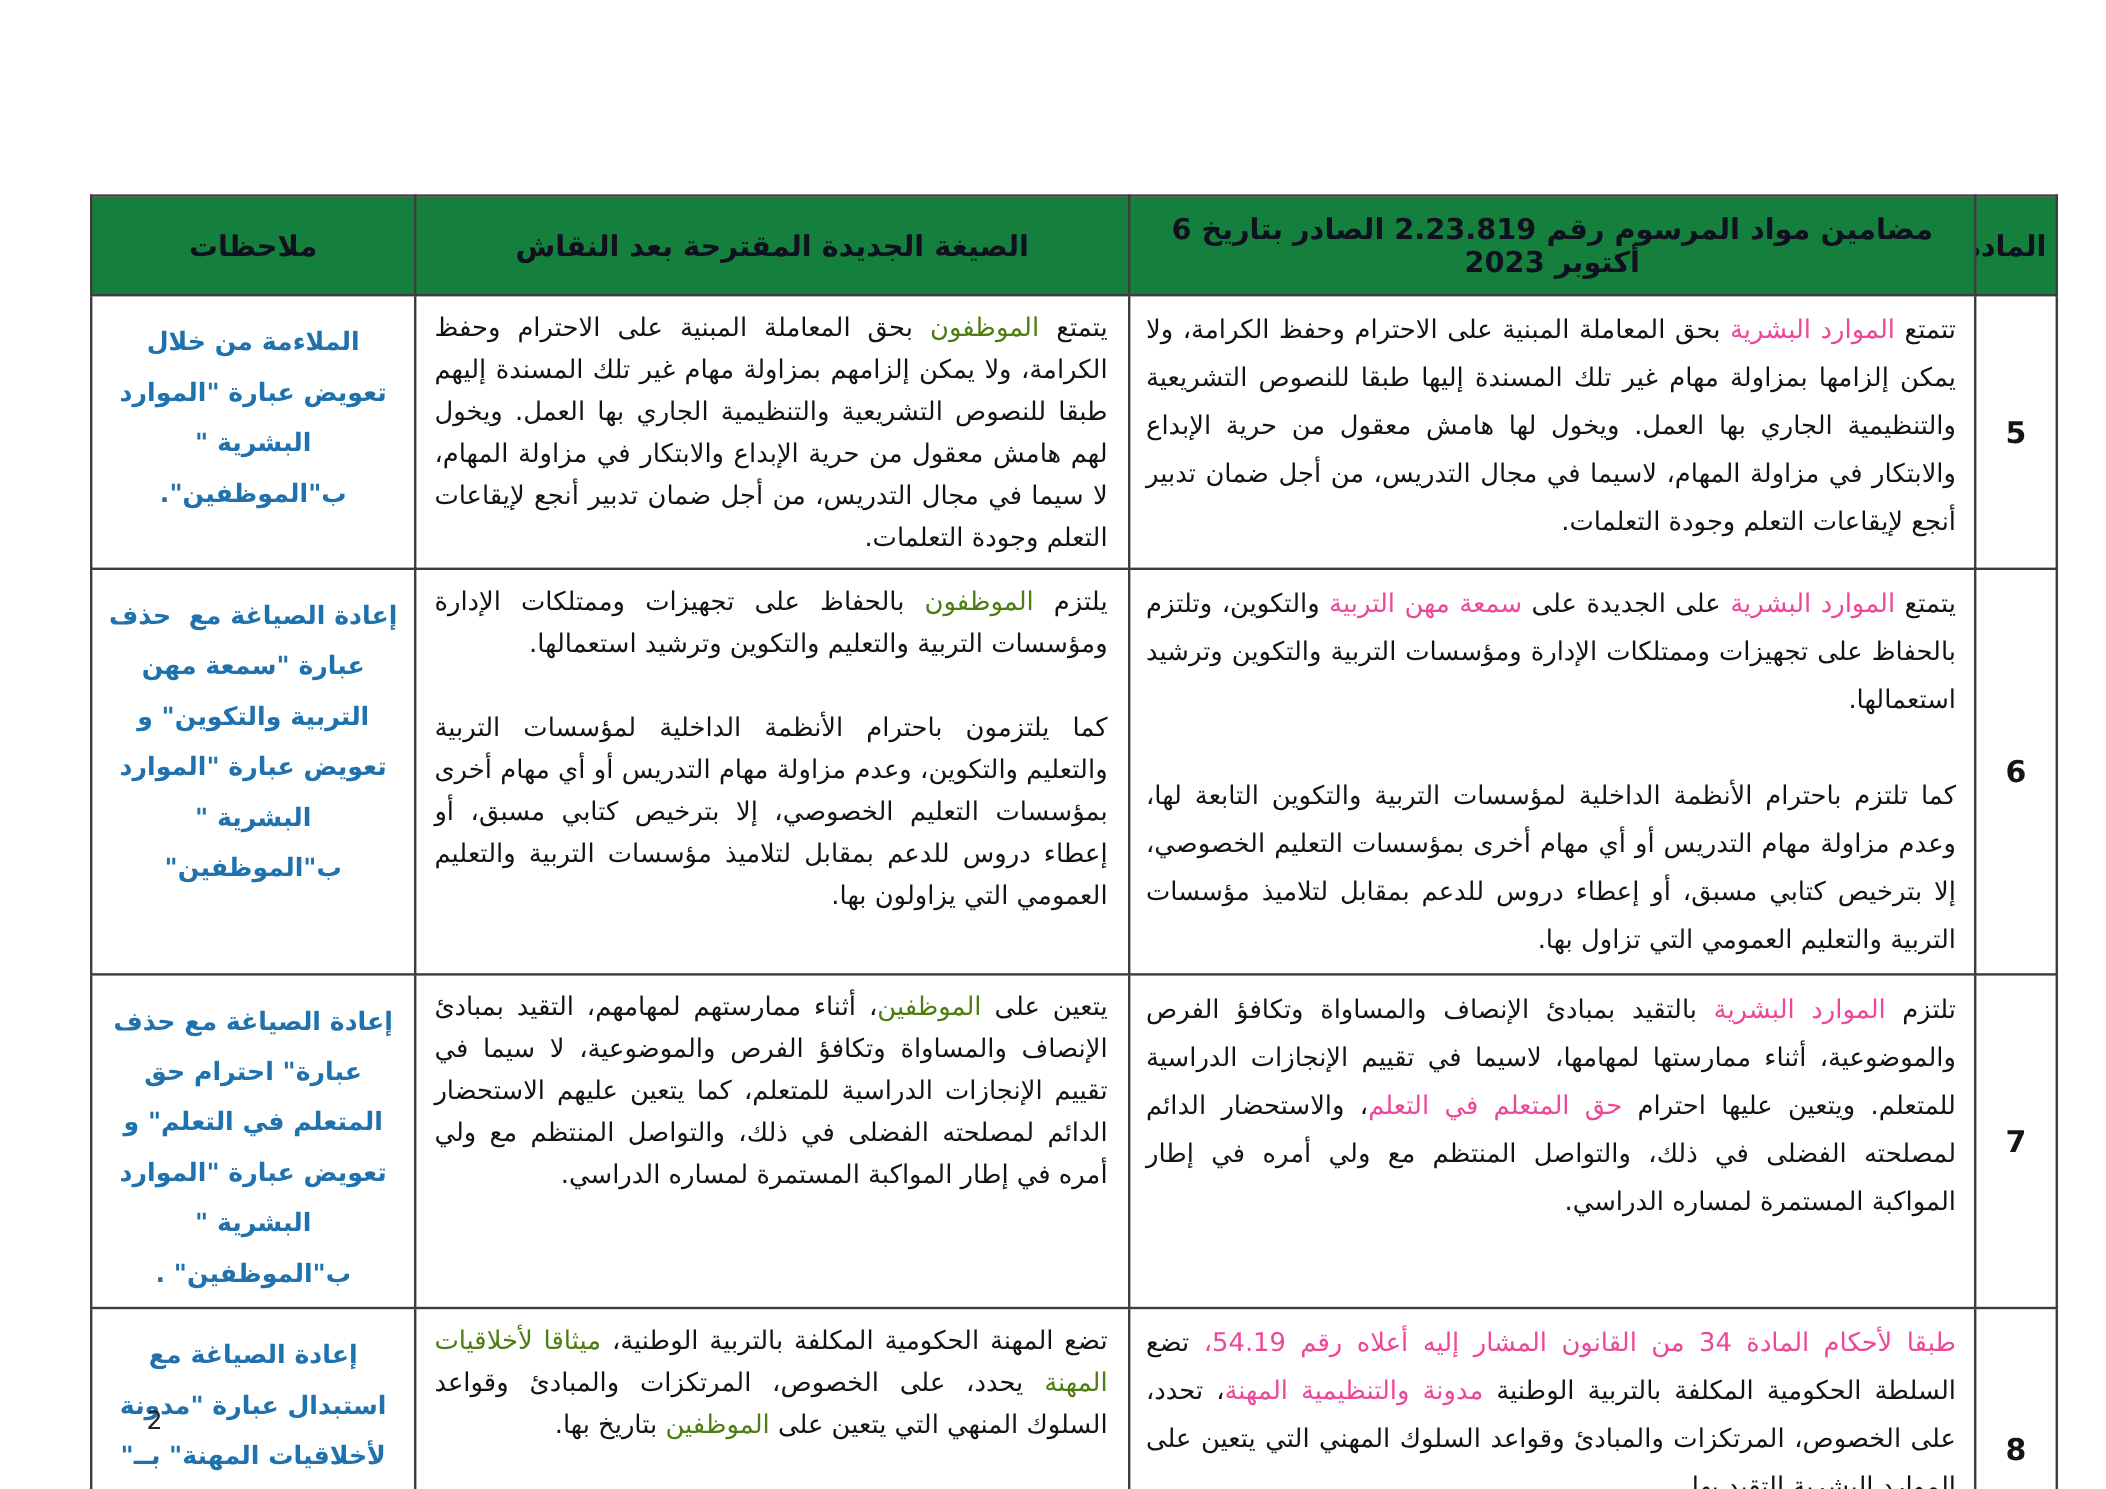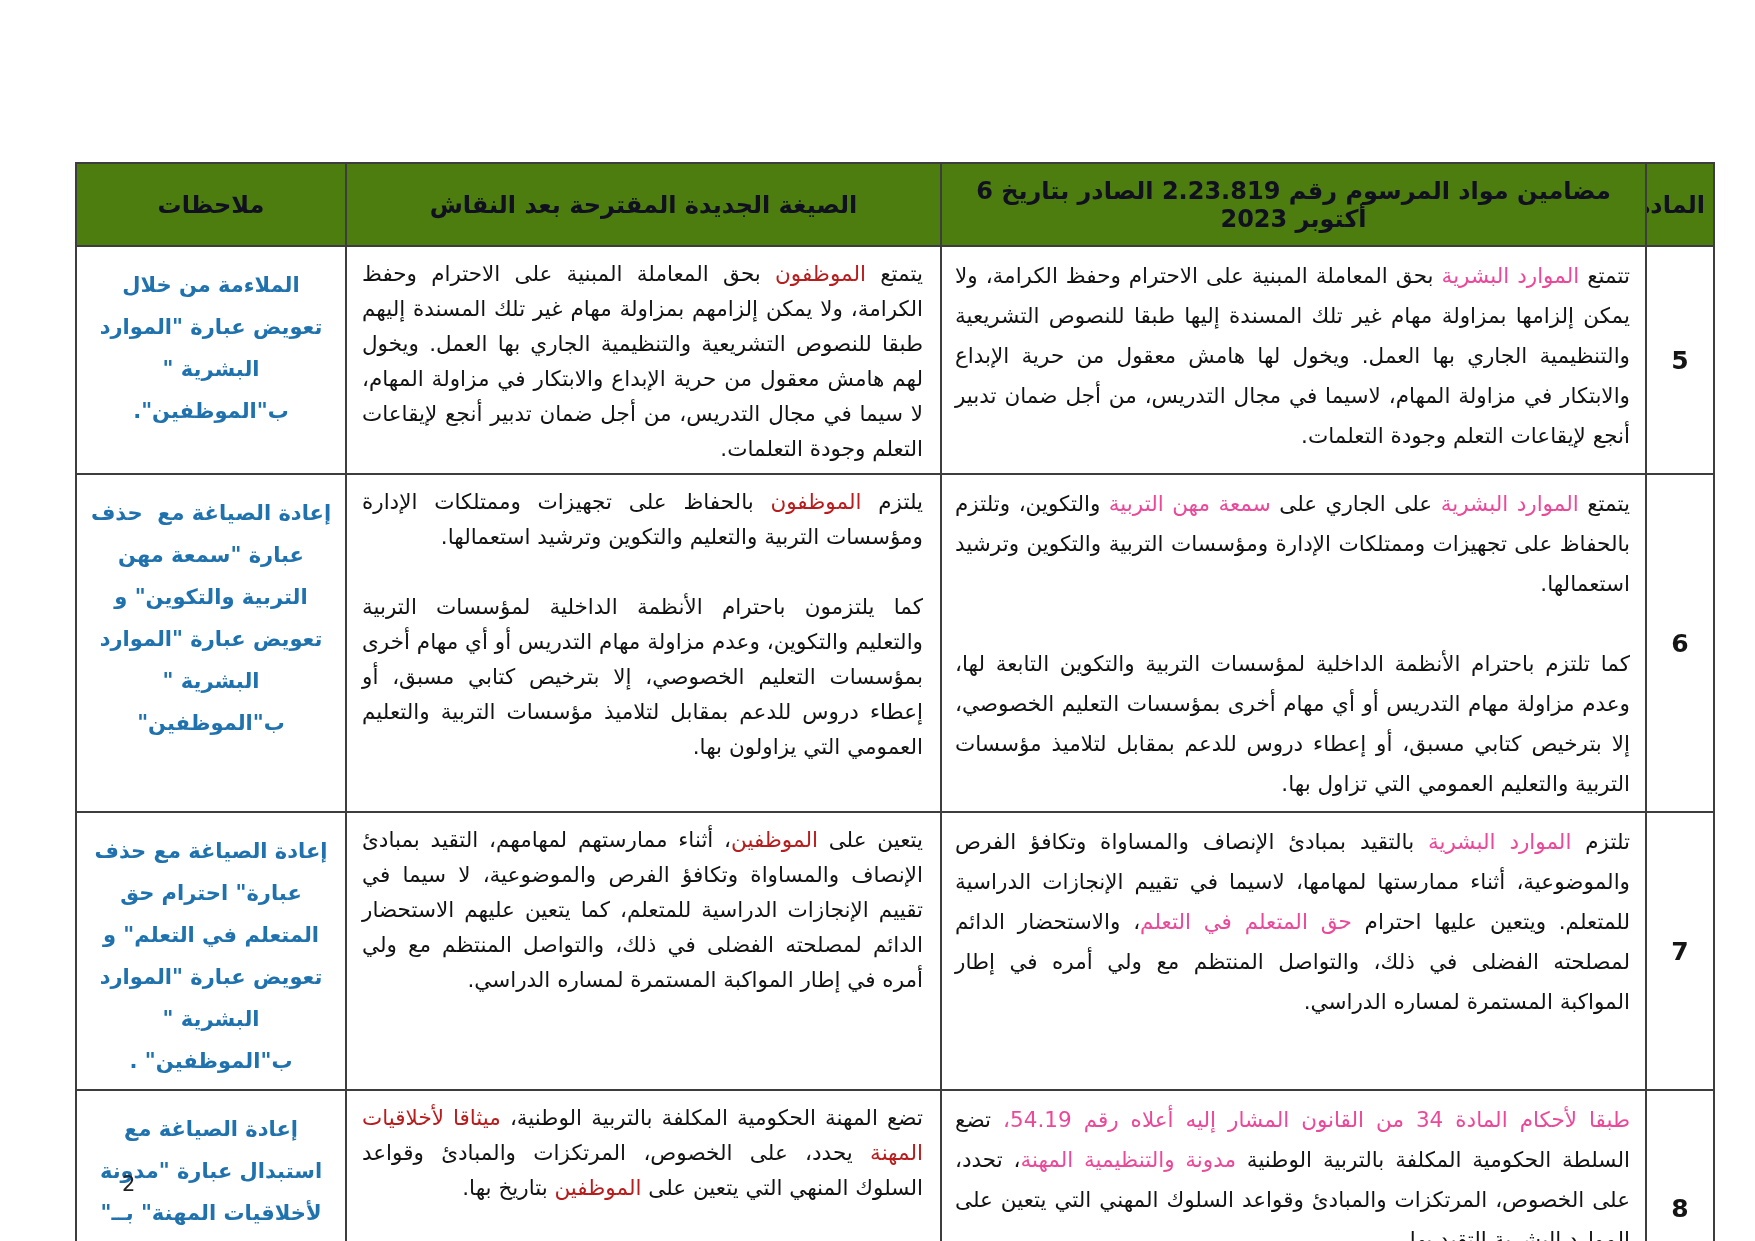--- a/index.html
+++ b/index.html
@@ -8,21 +8,21 @@
     font-family:"DejaVu Sans", sans-serif;color:#111;overflow:hidden;
   }
   .doc-table{
     position:absolute;left:75px;top:162px;width:1638px;
     border-collapse:collapse;table-layout:fixed;direction:rtl;
   }
   .doc-table td,.doc-table th{
     border:2px solid #3d3d3d;vertical-align:top;overflow:hidden;
   }
   .doc-table th{
-    background:#4d7c0f;font-weight:bold;font-size:24px;
+    background:#15803d;font-weight:bold;font-size:24px;
     vertical-align:middle;text-align:center;padding:4px 8px;color:#101020;
   }
   tr.hdr{height:83px;}
   tr.r5{height:177px;}
   tr.r6{height:265px;}
   tr.r7{height:131px;}
   tr.r8{height:112px;}
   td.art{
     vertical-align:middle;text-align:center;
     font-weight:bold;font-size:25px;color:#151515;
@@ -31,21 +31,21 @@
     white-space:pre-wrap;font-size:21.5px;color:#131313;
     text-align:justify;
   }
   td.decree .txt{line-height:40px;padding:8px 14px 6px 12px;}
   td.prop  .txt{line-height:35px;padding:8px 16px 6px 14px;}
   td.rem   .txt{
     line-height:42px;padding:16px 12px 6px 12px;text-align:center;
     color:#1f72ad;font-weight:bold;font-size:21px;
   }
   .seg-red{color:#ec4899;}
-  .seg-blue{color:#b91c1c;}
+  .seg-blue{color:#4d7c0f;}
   .page-number{
     position:absolute;left:122px;top:1172px;font-size:21px;color:#222;
   }
 </style>
 </head>
 <body>
 
 <table class="doc-table">
   <colgroup>
     <col style="width:68px">
@@ -70,21 +70,21 @@
           <div class="txt"><span>يتمتع </span><span class="seg-blue">الموظفون</span><span> بحق المعاملة المبنية على الاحترام وحفظ الكرامة، ولا يمكن إلزامهم بمزاولة مهام غير تلك المسندة إليهم طبقا للنصوص التشريعية والتنظيمية الجاري بها العمل. ويخول لهم هامش معقول من حرية الإبداع والابتكار في مزاولة المهام، لا سيما في مجال التدريس، من أجل ضمان تدبير أنجع لإيقاعات التعلم وجودة التعلمات.</span></div>
         </td>
     <td class="rem">
           <div class="txt"><span>الملاءمة من خلال تعويض عبارة "الموارد البشرية " ب"الموظفين".</span></div>
         </td>
   </tr>
 
   <tr class="r6">
     <td class="art">6</td>
     <td class="decree">
-          <div class="txt"><span>يتمتع </span><span class="seg-red">الموارد البشرية</span><span> على الجاري على </span><span class="seg-red">سمعة مهن التربية</span><span> والتكوين، وتلتزم بالحفاظ على تجهيزات وممتلكات الإدارة ومؤسسات التربية والتكوين وترشيد استعمالها.
+          <div class="txt"><span>يتمتع </span><span class="seg-red">الموارد البشرية</span><span> على الجديدة على </span><span class="seg-red">سمعة مهن التربية</span><span> والتكوين، وتلتزم بالحفاظ على تجهيزات وممتلكات الإدارة ومؤسسات التربية والتكوين وترشيد استعمالها.
 
 </span><span>كما تلتزم باحترام الأنظمة الداخلية لمؤسسات التربية والتكوين التابعة لها، وعدم مزاولة مهام التدريس أو أي مهام أخرى بمؤسسات التعليم الخصوصي، إلا بترخيص كتابي مسبق، أو إعطاء دروس للدعم بمقابل لتلاميذ مؤسسات التربية والتعليم العمومي التي تزاول بها.</span></div>
         </td>
     <td class="prop">
           <div class="txt"><span>يلتزم </span><span class="seg-blue">الموظفون</span><span> بالحفاظ على تجهيزات وممتلكات الإدارة ومؤسسات التربية والتعليم والتكوين وترشيد استعمالها.
 
 </span><span>كما يلتزمون باحترام الأنظمة الداخلية لمؤسسات التربية والتعليم والتكوين، وعدم مزاولة مهام التدريس أو أي مهام أخرى بمؤسسات التعليم الخصوصي، إلا بترخيص كتابي مسبق، أو إعطاء دروس للدعم بمقابل لتلاميذ مؤسسات التربية والتعليم العمومي التي يزاولون بها.</span></div>
         </td>
     <td class="rem">
           <div class="txt"><span>إعادة الصياغة مع  حذف عبارة "سمعة مهن التربية والتكوين" و تعويض عبارة "الموارد البشرية " ب"الموظفين"</span></div>

